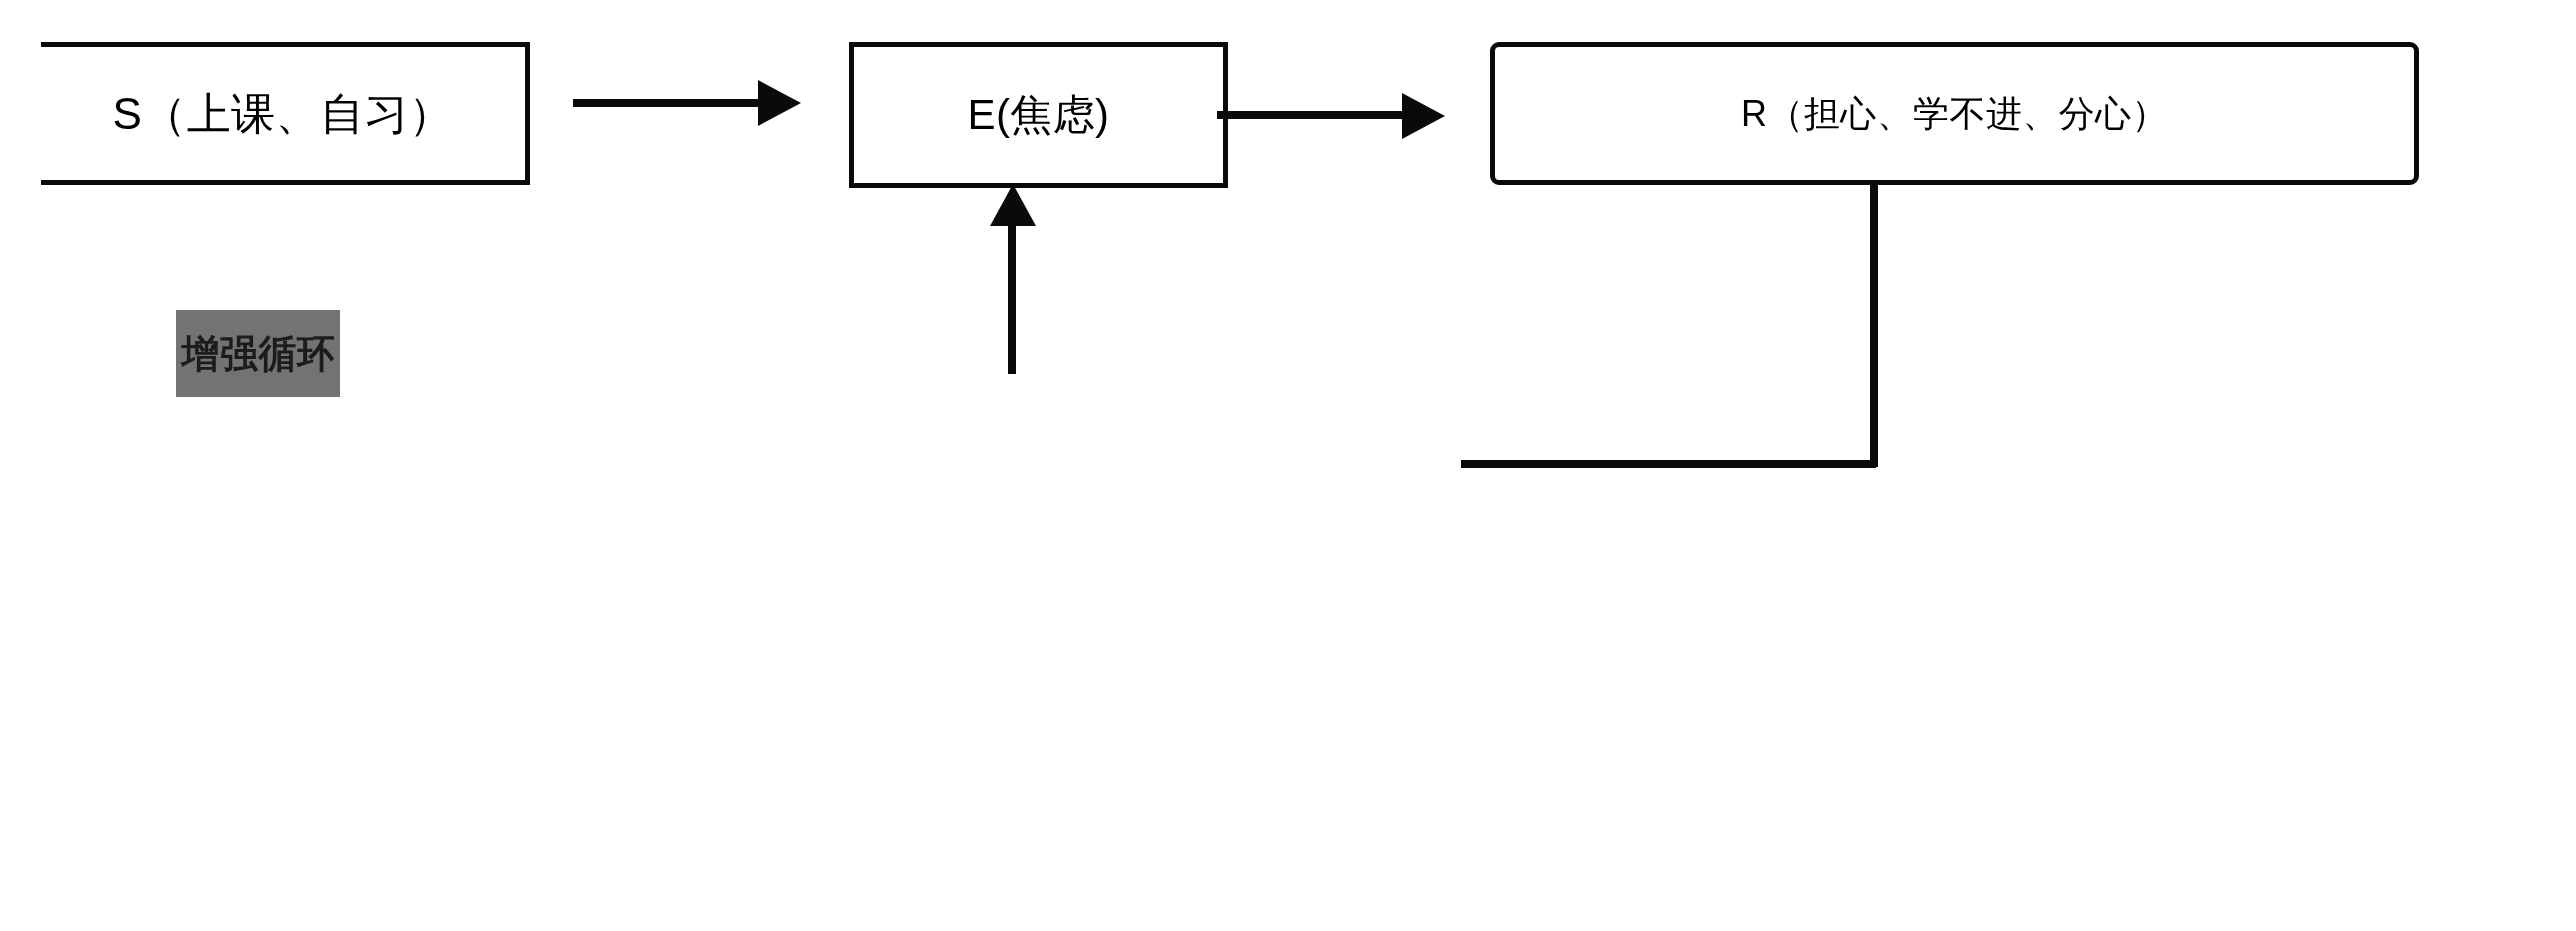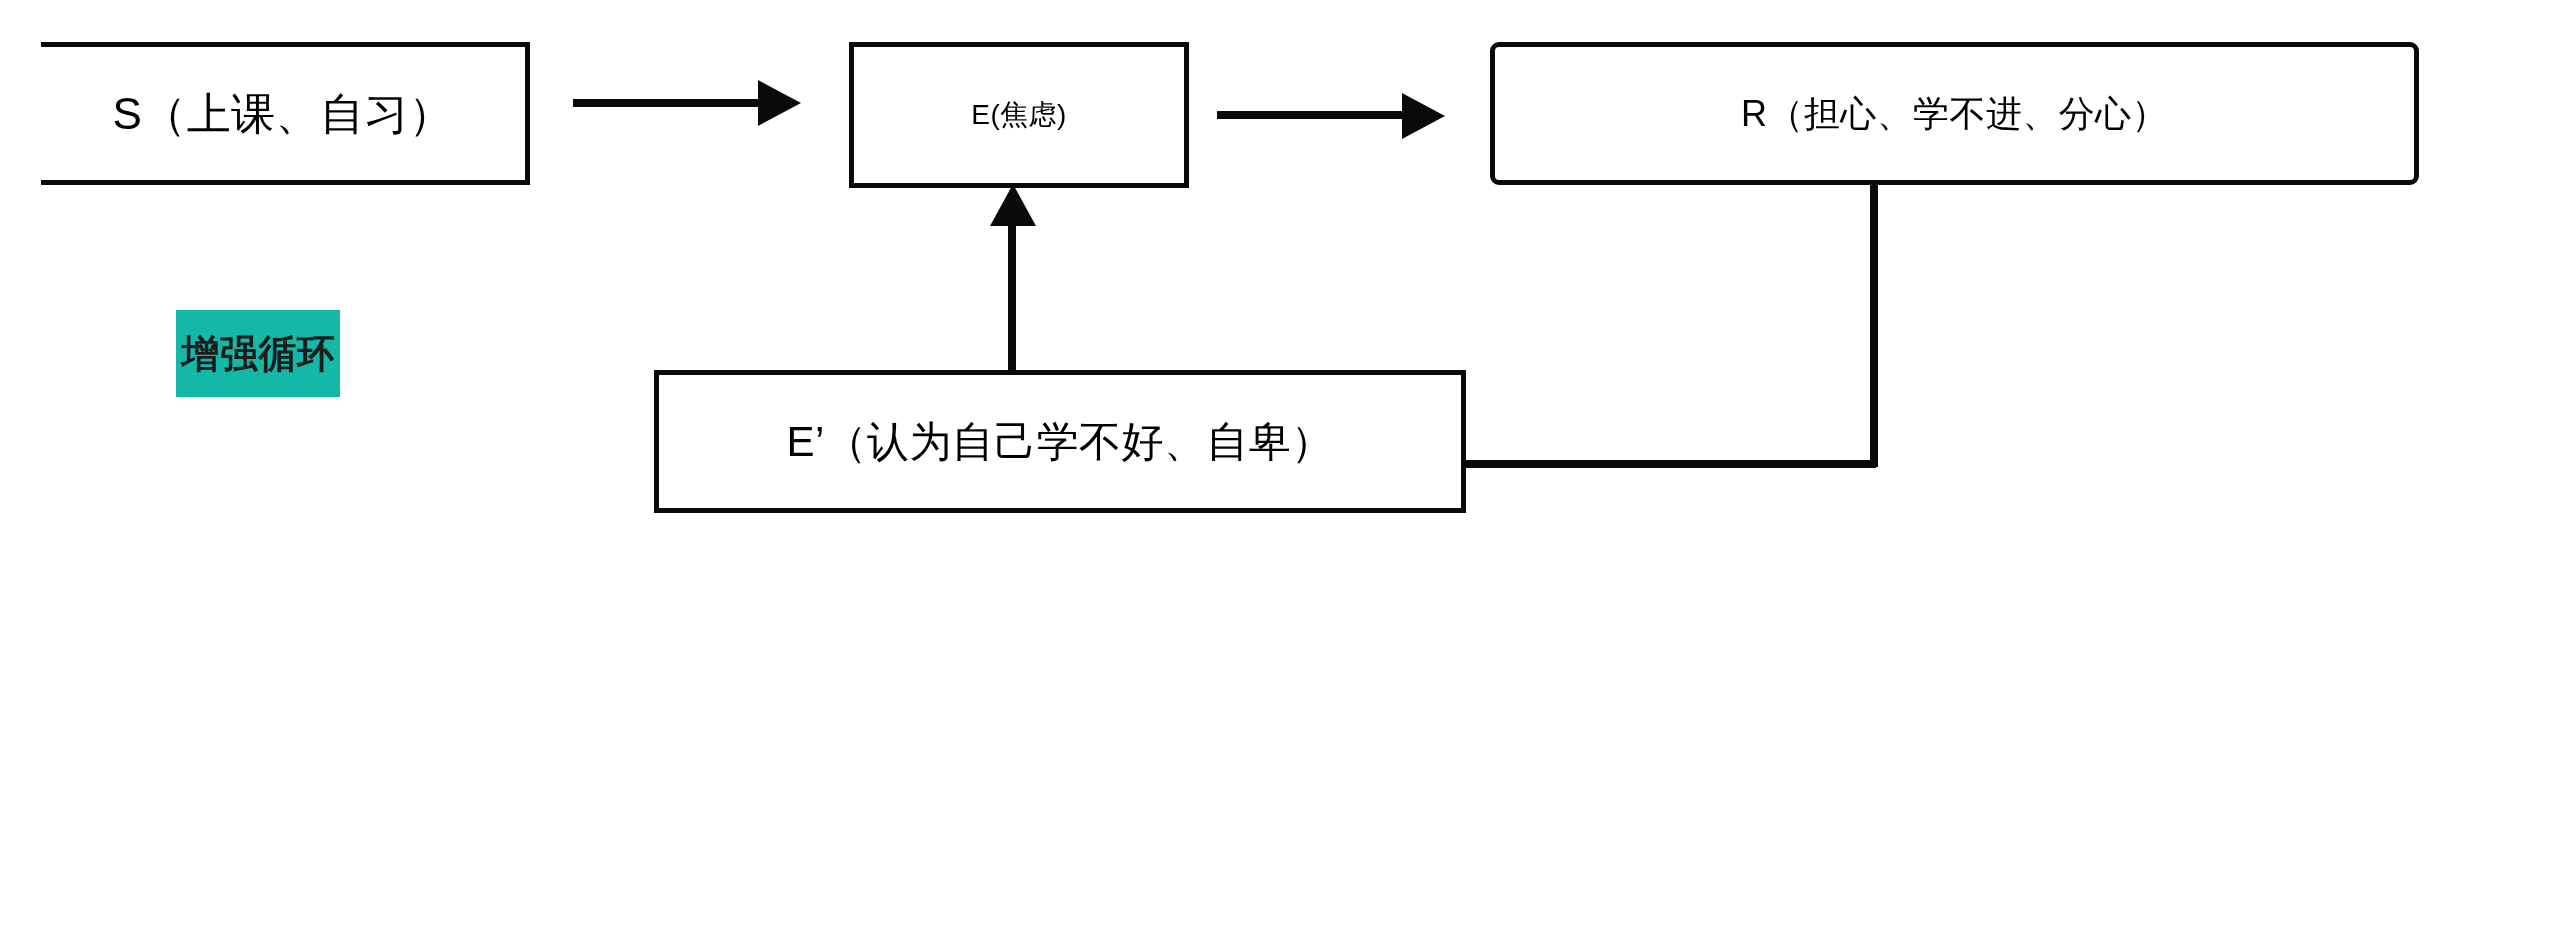--- a/index.html
+++ b/index.html
@@ -31,21 +31,21 @@
     color: #000000;
     white-space: nowrap;
     letter-spacing: 0.4px;
   }
   .node-label {
     display: block;
     line-height: 1;
   }
 
   #node-s   { left: -5.7px;   top: 42px;  width: 495px;  height: 143px; font-size: 44px; }
-  #node-e   { left: 808px; top: 42px;  width: 340px;  height: 146px; font-size: 28px; }
+  #node-e   { left: 808px; top: 42px;  width: 379px;  height: 146px; font-size: 42px; }
   #node-r   { left: 1449px; top: 42px;  width: 929px; height: 143px; font-size: 36px; border-radius: 9px; }
   #node-ep  { left: 613px;  top: 370px; width: 812px; height: 143px; font-size: 42px; }
 
   
   .line-h {
     position: absolute;
     background: #0a0a0a;
     height: 8px;
   }
   .line-v {
@@ -86,21 +86,21 @@
   #feedback-v { left: 1829px; top: 182px; height: 285px; }
   #feedback-h { left: 1420px; top: 460px; width: 415px; }
 
   
   #loop-label {
     position: absolute;
     left: 135px;
     top: 310px;
     width: 164px;
     height: 87px;
-    background: #14b8a6;
+    background: #737373;
     display: flex;
     align-items: center;
     justify-content: center;
   }
   #loop-label .loop-text {
     font-size: 39px;
     font-weight: 700;
     color: #1c1c1c;
     letter-spacing: 0.7px;
     line-height: 1;
@@ -146,23 +146,20 @@
   </div>
 
   <div class="node" id="node-e">
     <span class="node-label">E(焦虑)</span>
   </div>
 
   <div class="node" id="node-r">
     <span class="node-label">R（担心、学不进、分心）</span>
   </div>
 
-  <div class="node" id="node-ep">
-    <span class="node-label">E’（认为自己学不好、自卑）</span>
-  </div>
 
   <div class="line-h" id="arrow1-shaft"></div>
   <div class="arrowhead-right" id="arrow1-head"></div>
 
   <div class="line-h" id="arrow2-shaft"></div>
   <div class="arrowhead-right" id="arrow2-head"></div>
 
   <div class="line-v" id="arrow3-shaft"></div>
   <div class="arrowhead-up" id="arrow3-head"></div>
 

